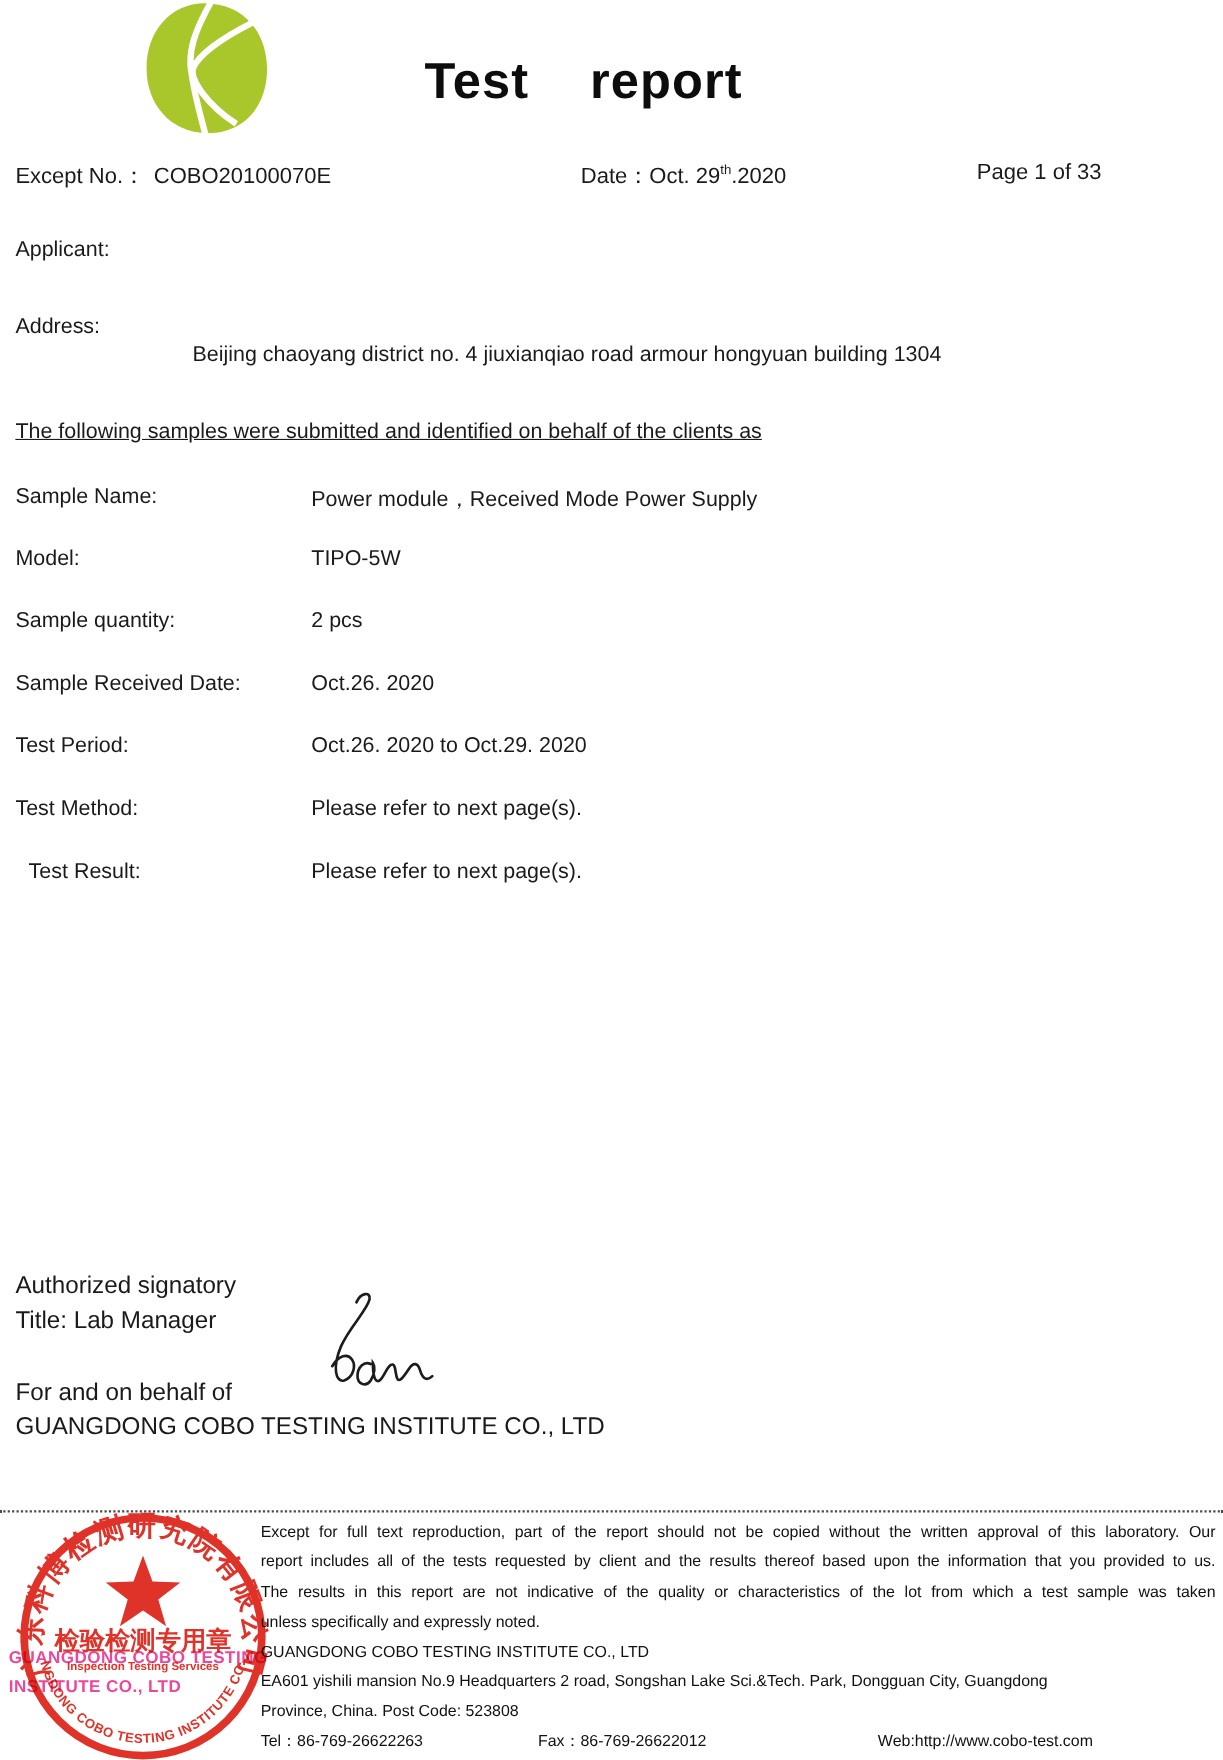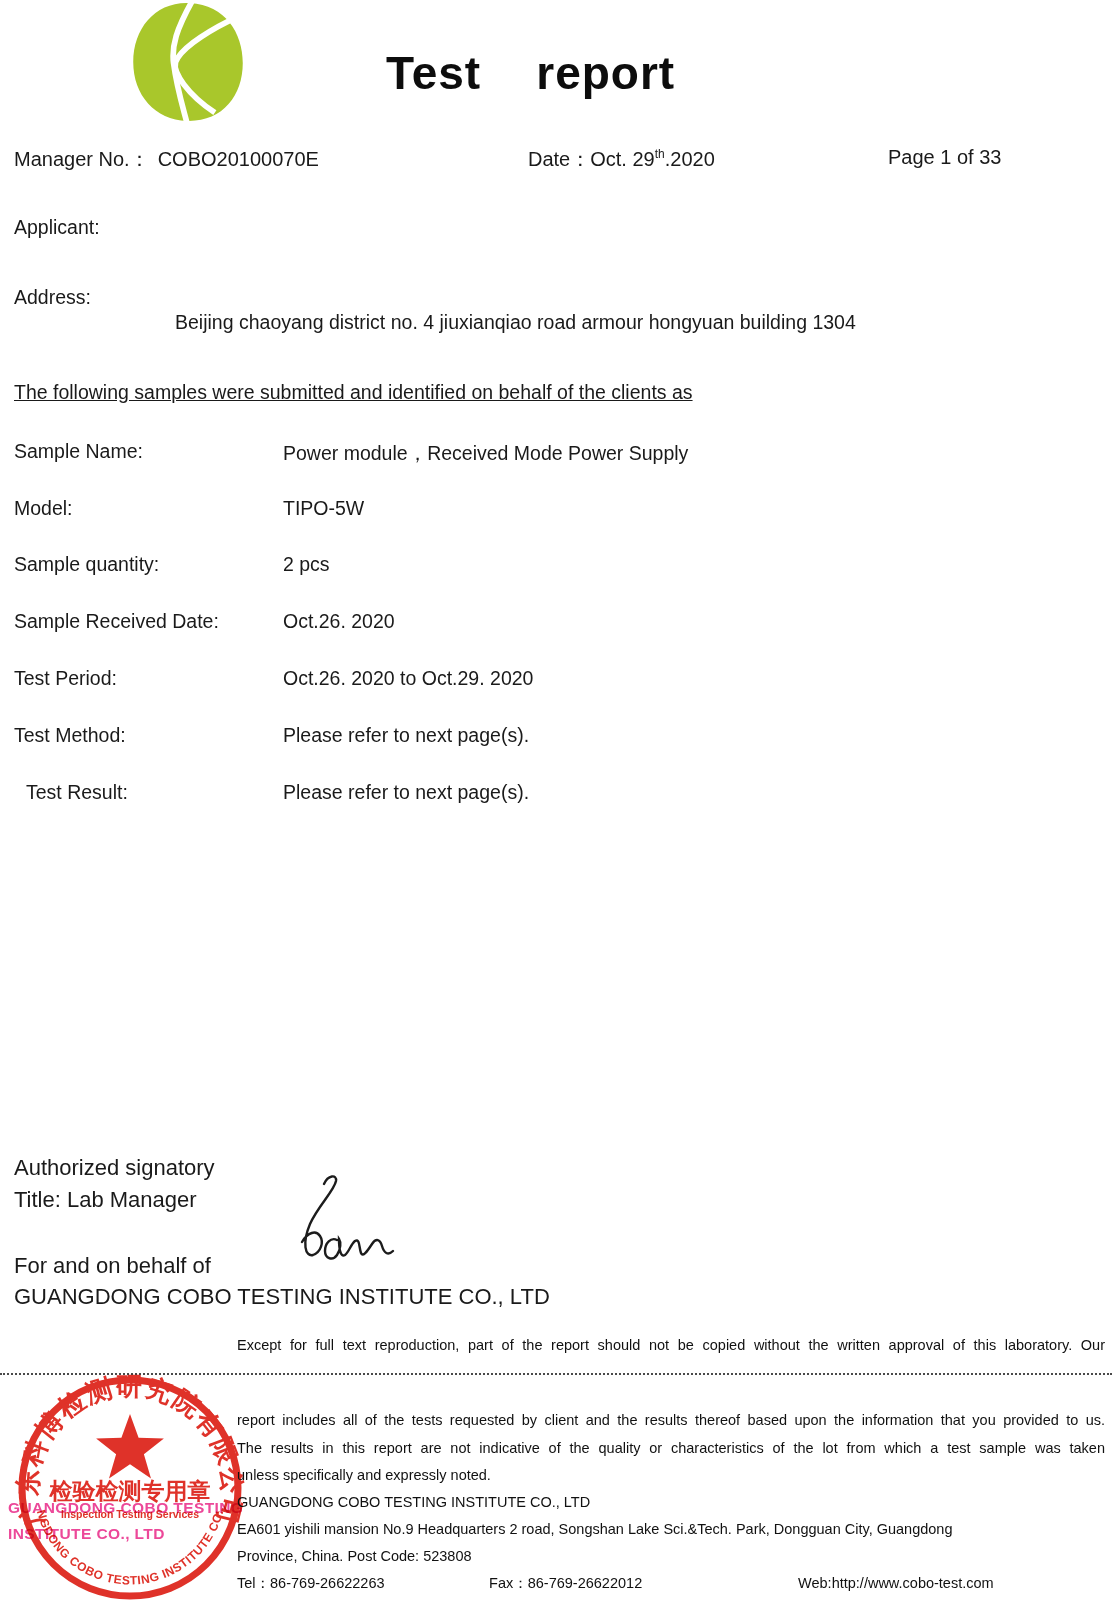--- a/index.html
+++ b/index.html
@@ -52,21 +52,21 @@
 <div class="page">
 
   <svg class="abs logo-svg" width="124" height="124" viewBox="0 0 120 120">
     <path d="M62,3 C96,5 113,32 113,61 C113,93 93,118 59,117 C28,116 7,92 7,60 C7,27 29,1 62,3 Z" fill="#a9c72b"></path>
     <path d="M64,1 C49,28 44,44 46,61 C49,84 54,100 59,119" stroke="#ffffff" stroke-width="5.5" fill="none"></path>
     <path d="M100,20 C72,34 52,49 48,60 C45,70 60,92 86,109" stroke="#ffffff" stroke-width="5.5" fill="none"></path>
   </svg>
 
   <div class="abs title">Test    report</div>
 
-  <div class="abs hdr" style="left:14px;"><span>Manager No.：</span><span style="padding-left:8px;">COBO20100070E</span></div>
+  <div class="abs hdr" style="left:14px;"><span>Except No.：</span><span style="padding-left:8px;">COBO20100070E</span></div>
   <div class="abs hdr" style="left:528px;"><span>Date：</span><span>Oct. 29</span><span class="sup">th</span><span>.2020</span></div>
   <div class="abs hdr" style="left:888px;">Page 1 of 33</div>
 
   <div class="abs lbl" style="left:14px; top:216px;">Applicant:</div>
   <div class="abs lbl" style="left:14px; top:286px;">Address:</div>
   <div class="abs val" style="left:175px; top:286px;margin-top:25px;">Beijing chaoyang district no. 4 jiuxianqiao road armour hongyuan building 1304</div>
 
   <div class="abs lbl" style="left:14px; top:381px;text-decoration:underline;">The following samples were submitted and identified on behalf of the clients as</div>
 
   <div class="abs lbl" style="left:14px;  top:440px;">Sample Name:</div>
@@ -112,21 +112,21 @@
       <textPath href="#arcTop" startOffset="50%" text-anchor="middle">广东科博检测研究院有限公司</textPath>
     </text>
     <text font-size="12" font-weight="bold" fill="#dd2218" letter-spacing="0.5">
       <textPath href="#arcBottom" startOffset="50%" text-anchor="middle">GUANGDONG COBO TESTING INSTITUTE CO.,LTD</textPath>
     </text>
     <polygon fill="#dd2218" points="120,46 128.6,69.8 153.9,70.6 133.9,86.2 141,110.4 120,96.2 99,110.4 106.1,86.2 86.1,70.6 111.4,69.8"></polygon>
     <text x="120" y="131" text-anchor="middle" font-size="23" font-weight="bold" fill="#dd2218">检验检测专用章</text>
     <text x="120" y="150" text-anchor="middle" font-size="10.5" font-weight="bold" fill="#dd2218">Inspection Testing Services</text>
   </svg>
 
-  <div class="abs footer-text just" style="top:1332px;">Except for full text reproduction, part of the report should not be copied without the written approval of this laboratory. Our</div>
+  <div class="abs footer-text just" style="top:1380px;">Except for full text reproduction, part of the report should not be copied without the written approval of this laboratory. Our</div>
   <div class="abs footer-text just" style="top:1407px;">report includes all of the tests requested by client and the results thereof based upon the information that you provided to us.</div>
   <div class="abs footer-text just" style="top:1435px;">The results in this report are not indicative of the quality or characteristics of the lot from which a test sample was taken</div>
   <div class="abs footer-text" style="top:1462px;">unless specifically and expressly noted.</div>
   <div class="abs footer-text" style="top:1489px;">GUANGDONG COBO TESTING INSTITUTE CO., LTD</div>
   <div class="abs footer-text" style="top:1516px;">EA601 yishili mansion No.9 Headquarters 2 road, Songshan Lake Sci.&amp;Tech. Park, Dongguan City, Guangdong</div>
   <div class="abs footer-text" style="top:1543px;">Province, China. Post Code: 523808</div>
   <div class="abs footer-text telrow" style="top:1570px;">
     <span class="tel-part"><span>Tel：</span><span>86-769-26622263</span></span>
     <span class="fax-part"><span>Fax：</span><span>86-769-26622012</span></span>
     <span class="web-part"><span>Web: </span><span>http://www.cobo-test.com</span></span>

